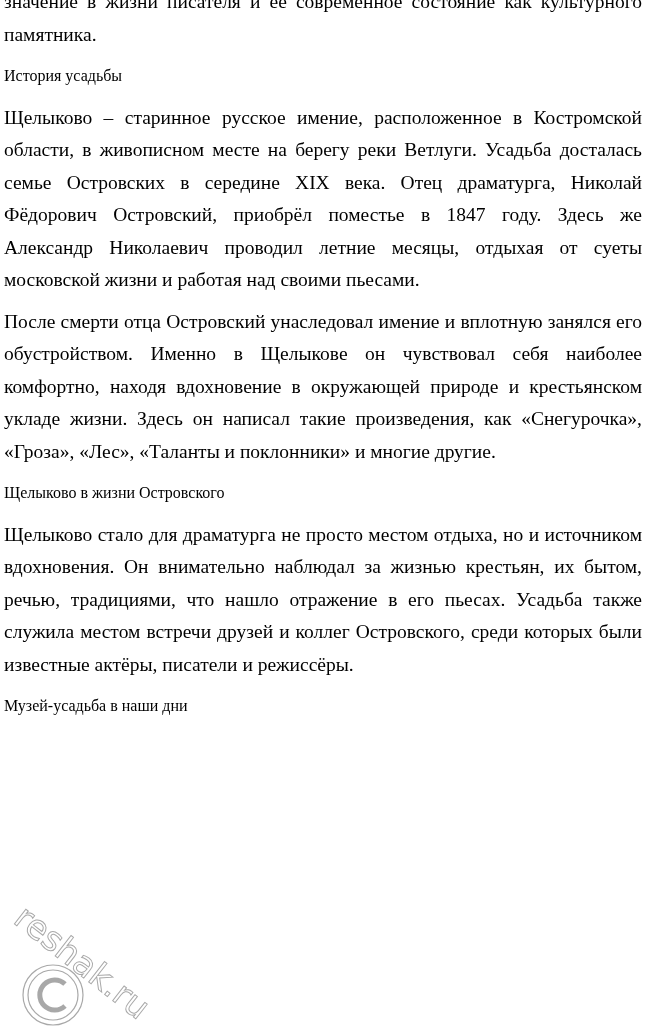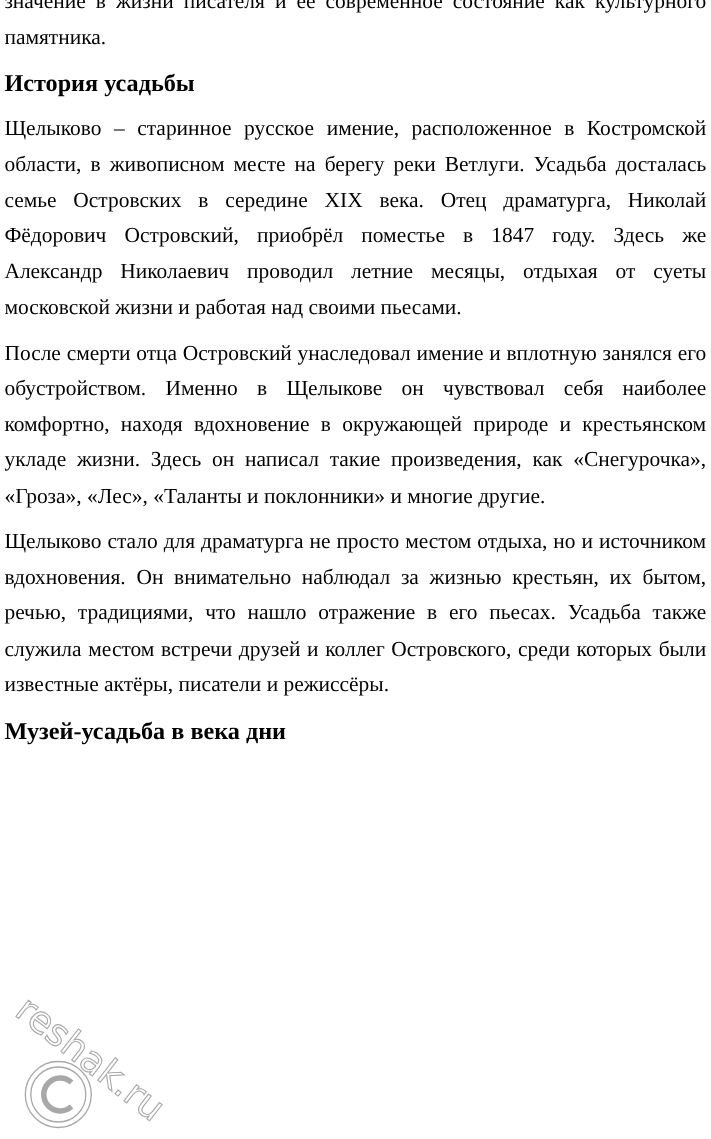--- a/index.html
+++ b/index.html
@@ -22,23 +22,23 @@
       width: 638px;
     }
     p {
       margin: 0 0 9px 0;
       font-size: 19.5px;
       line-height: 32.5px;
       text-align: justify;
     }
     h3 {
       margin: 0 0 9px 0;
-      font-size: 22px;
+      font-size: 16px;
       line-height: 32.5px;
-      font-weight: bold;
+      font-weight: normal;
     }
     .watermark {
       position: absolute;
       left: 8px;
       top: 900px;
       width: 150px;
       height: 135px;
       pointer-events: none;
     }
   </style>
@@ -48,25 +48,26 @@
 <div class="page">
   <p>значение в жизни писателя и её современное состояние как культурного памятника.</p>
 
   <section>
     <h3>История усадьбы</h3>
     <p>Щелыково – старинное русское имение, расположенное в Костромской области, в живописном месте на берегу реки Ветлуги. Усадьба досталась семье Островских в середине XIX века. Отец драматурга, Николай Фёдорович Островский, приобрёл поместье в 1847 году. Здесь же Александр Николаевич проводил летние месяцы, отдыхая от суеты московской жизни и работая над своими пьесами.</p>
     <p>После смерти отца Островский унаследовал имение и вплотную занялся его обустройством. Именно в Щелыкове он чувствовал себя наиболее комфортно, находя вдохновение в окружающей природе и крестьянском укладе жизни. Здесь он написал такие произведения, как «Снегурочка», «Гроза», «Лес», «Таланты и поклонники» и многие другие.</p>
   </section>
 
   <section>
+    <h3>Щелыково в жизни Островского</h3>
     <p>Щелыково стало для драматурга не просто местом отдыха, но и источником вдохновения. Он внимательно наблюдал за жизнью крестьян, их бытом, речью, традициями, что нашло отражение в его пьесах. Усадьба также служила местом встречи друзей и коллег Островского, среди которых были известные актёры, писатели и режиссёры.</p>
   </section>
 
   <section>
-    <h3>Музей-усадьба в века дни</h3>
+    <h3>Музей-усадьба в наши дни</h3>
   </section>
 </div>
 
 <svg class="watermark" viewBox="0 0 150 135" xmlns="http://www.w3.org/2000/svg">
   <g fill="none" stroke="#9a9a9a" stroke-width="1.2" opacity="0.85">
 
     <circle cx="45" cy="95" r="30"></circle>
     <circle cx="45" cy="95" r="25"></circle>
     <path d="M57 84 A15 15 0 1 0 57 106" stroke-width="5"></path>
   </g>

